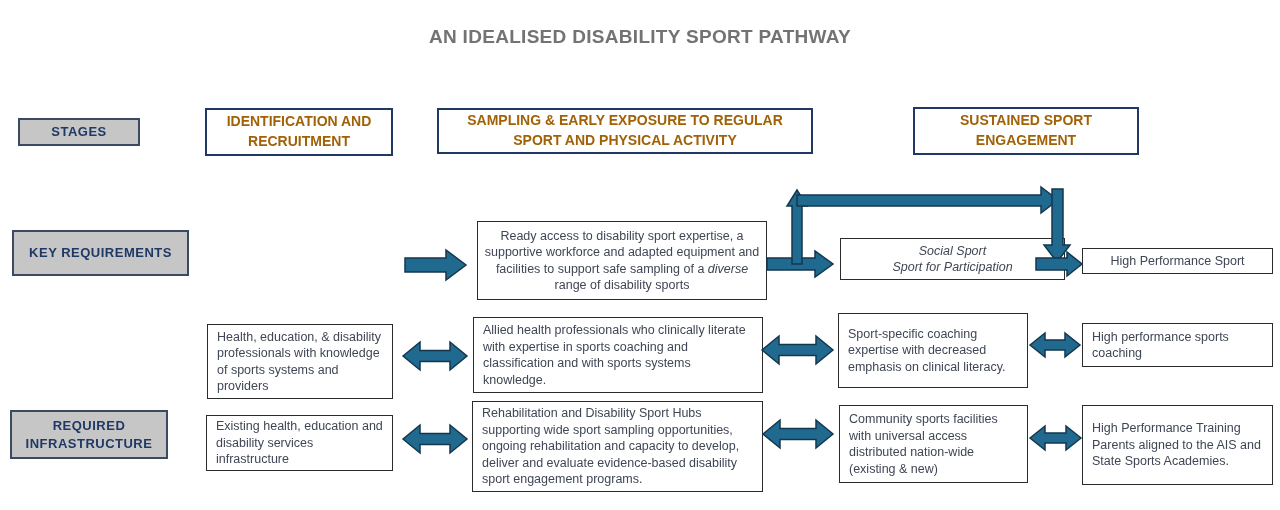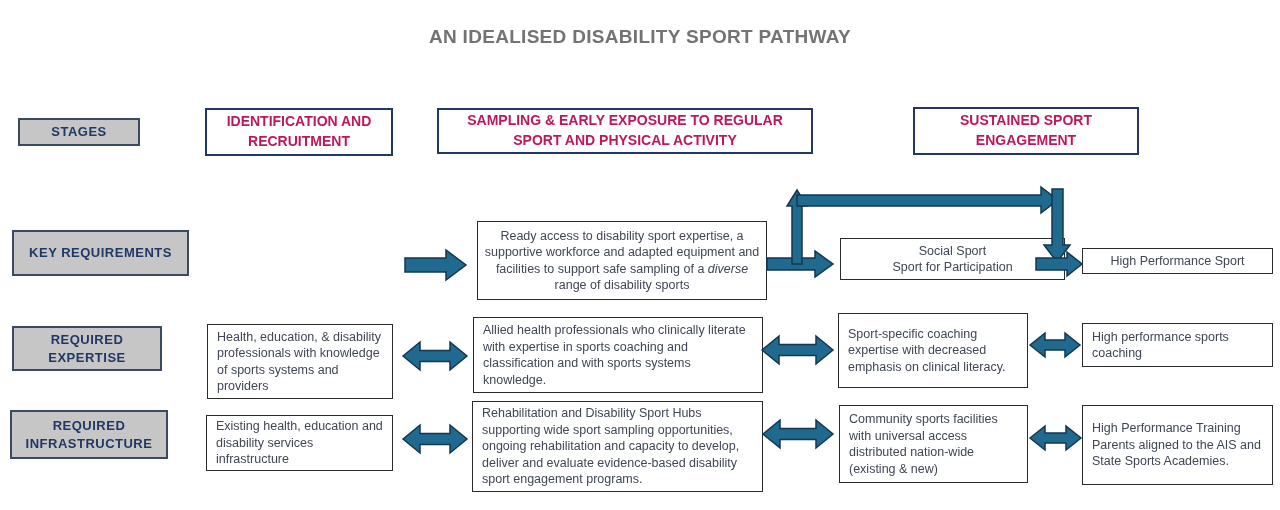--- a/index.html
+++ b/index.html
@@ -32,21 +32,21 @@
     display: flex;
     align-items: center;
   }
   .box.center { justify-content: center; text-align: center; padding: 3px 6px; }
   .box.left { justify-content: flex-start; text-align: left; padding: 3px 6px 3px 9px; }
   .pre-line { white-space: pre-line; }
   .stage-header {
     position: absolute;
     background: #ffffff;
     border: 2px solid #1F3864;
-    color: #be185d;
+    color: #a16207;
     font-size: 14px;
     font-weight: bold;
     line-height: 1.4;
     display: flex;
     align-items: center;
     justify-content: center;
     text-align: center;
     padding: 2px 8px;
   }
   .row-label {
@@ -81,31 +81,30 @@
 </style>
 </head>
 <body>
 
 <div class="canvas">
 
   <div class="title">AN IDEALISED DISABILITY SPORT PATHWAY</div>
 
   <div class="row-label" style="left:18px; top:118px; width:122px; height:28px;">STAGES</div>
   <div class="row-label" style="left:12px; top:230px; width:177px; height:46px;">KEY REQUIREMENTS</div>
-  <div class="row-label" style="left:12px; top:326px; width:150px; height:45px;">REQUIRED EXPERTISE</div>
   <div class="row-label" style="left:10px; top:410px; width:158px; height:49px;">REQUIRED INFRASTRUCTURE</div>
 
   <div class="stage-header" style="left:205px; top:108px; width:188px; height:48px;">IDENTIFICATION AND RECRUITMENT</div>
   <div class="stage-header" style="left:437px; top:108px; width:376px; height:46px;">SAMPLING &amp; EARLY EXPOSURE TO REGULAR SPORT AND PHYSICAL ACTIVITY</div>
   <div class="stage-header" style="left:913px; top:107px; width:226px; height:48px;">SUSTAINED SPORT ENGAGEMENT</div>
 
   <div class="box center" style="left:477px; top:221px; width:290px; height:79px;">
     <span><span>Ready access to disability sport expertise, a supportive workforce and adapted equipment and facilities to support safe sampling of a </span><em>diverse</em><span> range of disability sports</span></span>
   </div>
-  <div class="box center pre-line" style="left:840px; top:238px; width:225px; height:42px;">Social Sport
+  <div class="box center pre-line" style="left:840px; top:238px; width:225px; height:42px;font-style:italic;">Social Sport
 Sport for Participation</div>
   <div class="box center" style="left:1082px; top:248px; width:191px; height:26px;">High Performance Sport</div>
 
   <div class="box left" style="left:207px; top:324px; width:186px; height:75px;">Health, education, &amp; disability professionals with knowledge of sports systems and providers</div>
   <div class="box left" style="left:473px; top:317px; width:290px; height:76px;">Allied health professionals who clinically literate with expertise in sports coaching and classification and with sports systems knowledge.</div>
   <div class="box left" style="left:838px; top:313px; width:190px; height:75px;">Sport-specific coaching expertise with decreased emphasis on clinical literacy.</div>
   <div class="box left" style="left:1082px; top:323px; width:191px; height:44px;">High performance sports coaching</div>
 
   <div class="box left" style="left:206px; top:415px; width:187px; height:56px;">Existing health, education and disability services infrastructure</div>
   <div class="box left" style="left:472px; top:401px; width:291px; height:91px;">Rehabilitation and Disability Sport Hubs supporting wide sport sampling opportunities, ongoing rehabilitation and capacity to develop, deliver and evaluate evidence-based disability sport engagement programs.</div>

